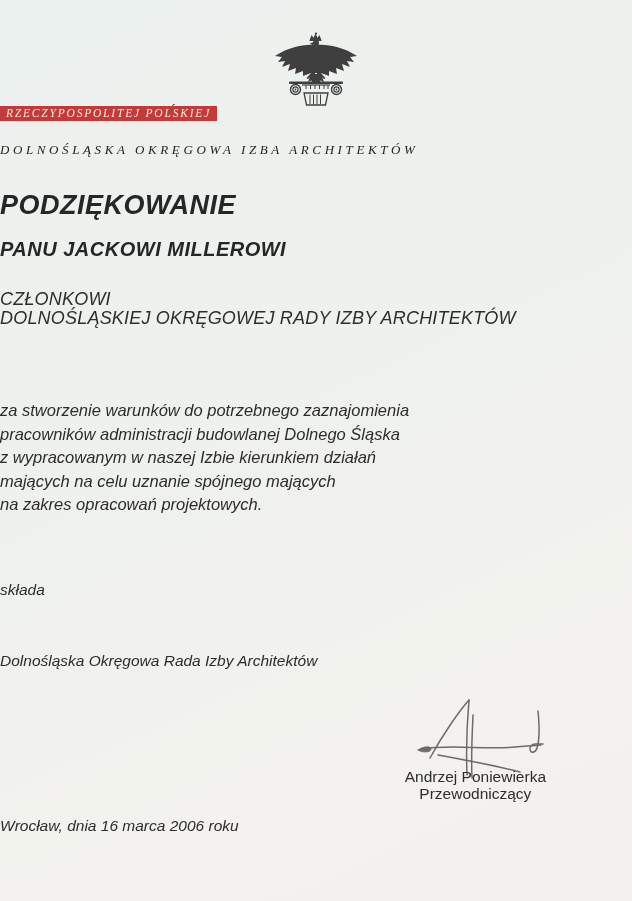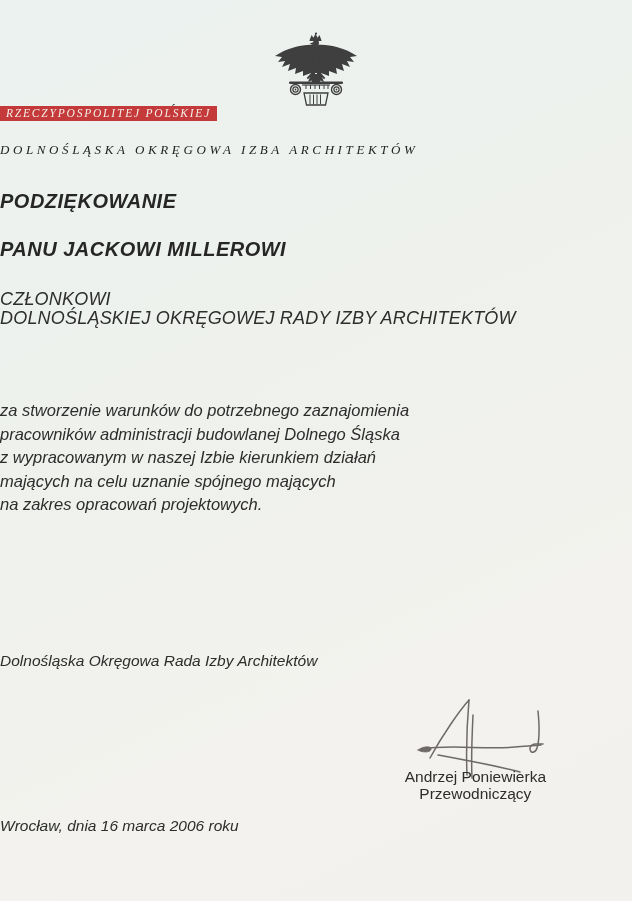--- a/index.html
+++ b/index.html
@@ -33,21 +33,21 @@
     font-size:11.5px;letter-spacing:1.8px;
     padding:1px 6px 2px 6px;
   }
   .chapter{
     top:142px;
     font-family:"Liberation Serif",serif;
     font-size:13px;letter-spacing:3.6px;color:#242424;
   }
   .title{
     top:190px;
-    font-size:20px;font-weight:bold;letter-spacing:0.5px;color:#262626;
+    font-size:27px;font-weight:bold;letter-spacing:0.5px;color:#262626;
   }
   .recipient{
     top:238px;
     font-size:20px;font-weight:bold;letter-spacing:0.5px;color:#262626;
   }
   .role{
     top:290px;
     font-size:18px;line-height:18.5px;letter-spacing:0.2px;
   }
   .body-par{
@@ -122,20 +122,21 @@
   </div>
 
   <div class="centered body-par">
     <div>za stworzenie warunków do potrzebnego zaznajomienia</div>
     <div>pracowników administracji budowlanej Dolnego Śląska</div>
     <div>z wypracowanym w naszej Izbie kierunkiem działań</div>
     <div>mających na celu uznanie spójnego mających</div>
     <div>na zakres opracowań projektowych.</div>
   </div>
 
+  <div class="centered closing">składa</div>
 
   <div class="centered issuer">Dolnośląska Okręgowa Rada Izby Architektów</div>
 
   <svg class="signature-svg" width="160" height="110" viewBox="0 0 160 110">
     <g stroke="#6e6a68" stroke-width="1.5" fill="none" stroke-linecap="round">
 
       <path d="M8,62 c6,-4.5 14,-4 13,-0.5 c-1,3.5 -10,3 -13,0.5 z" fill="#6e6a68" stroke-width="0.8"></path>
 
       <path d="M12,61 C40,56 75,62 105,59 C115,58 122,58 131,57"></path>
 

